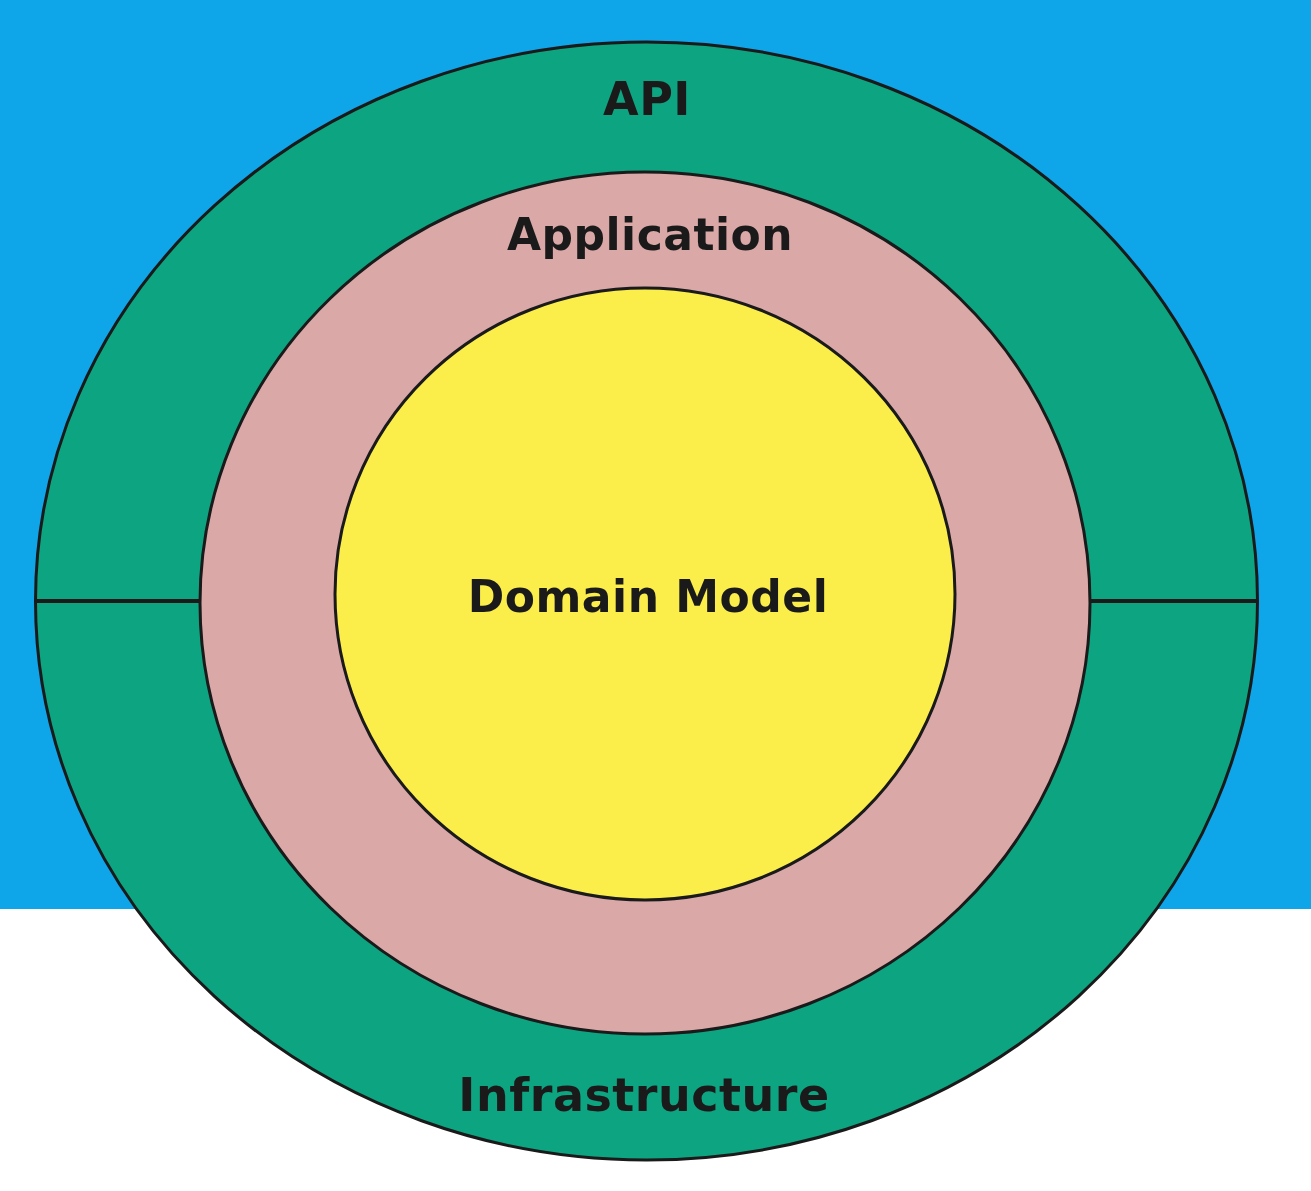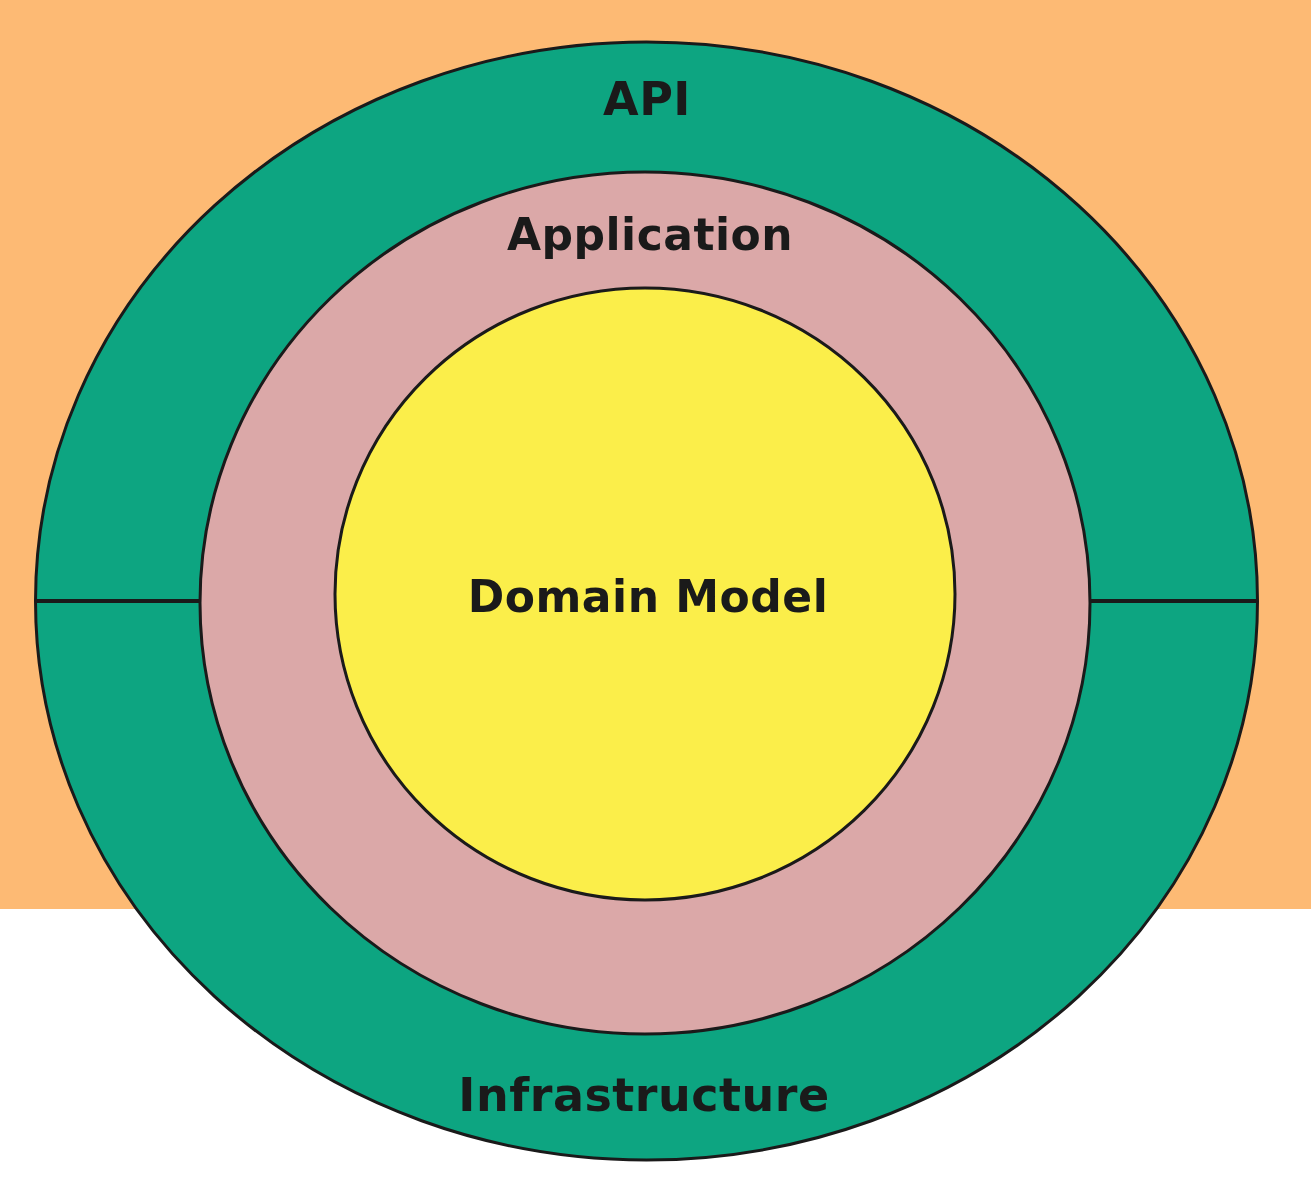--- a/index.html
+++ b/index.html
@@ -11,21 +11,21 @@
   body {
     width: 1311px;
     height: 1191px;
     overflow: hidden;
     font-family: "DejaVu Sans", "Liberation Sans", sans-serif;
   }
   #diagram-root {
     position: relative;
     width: 1311px;
     height: 909px;
-    background: #fdba74;
+    background: #0ea5e9;
   }
   #onion-svg {
     position: absolute;
     top: 0;
     left: 0;
     width: 1311px;
     height: 1191px;
     display: block;
   }
   .ring-label {

